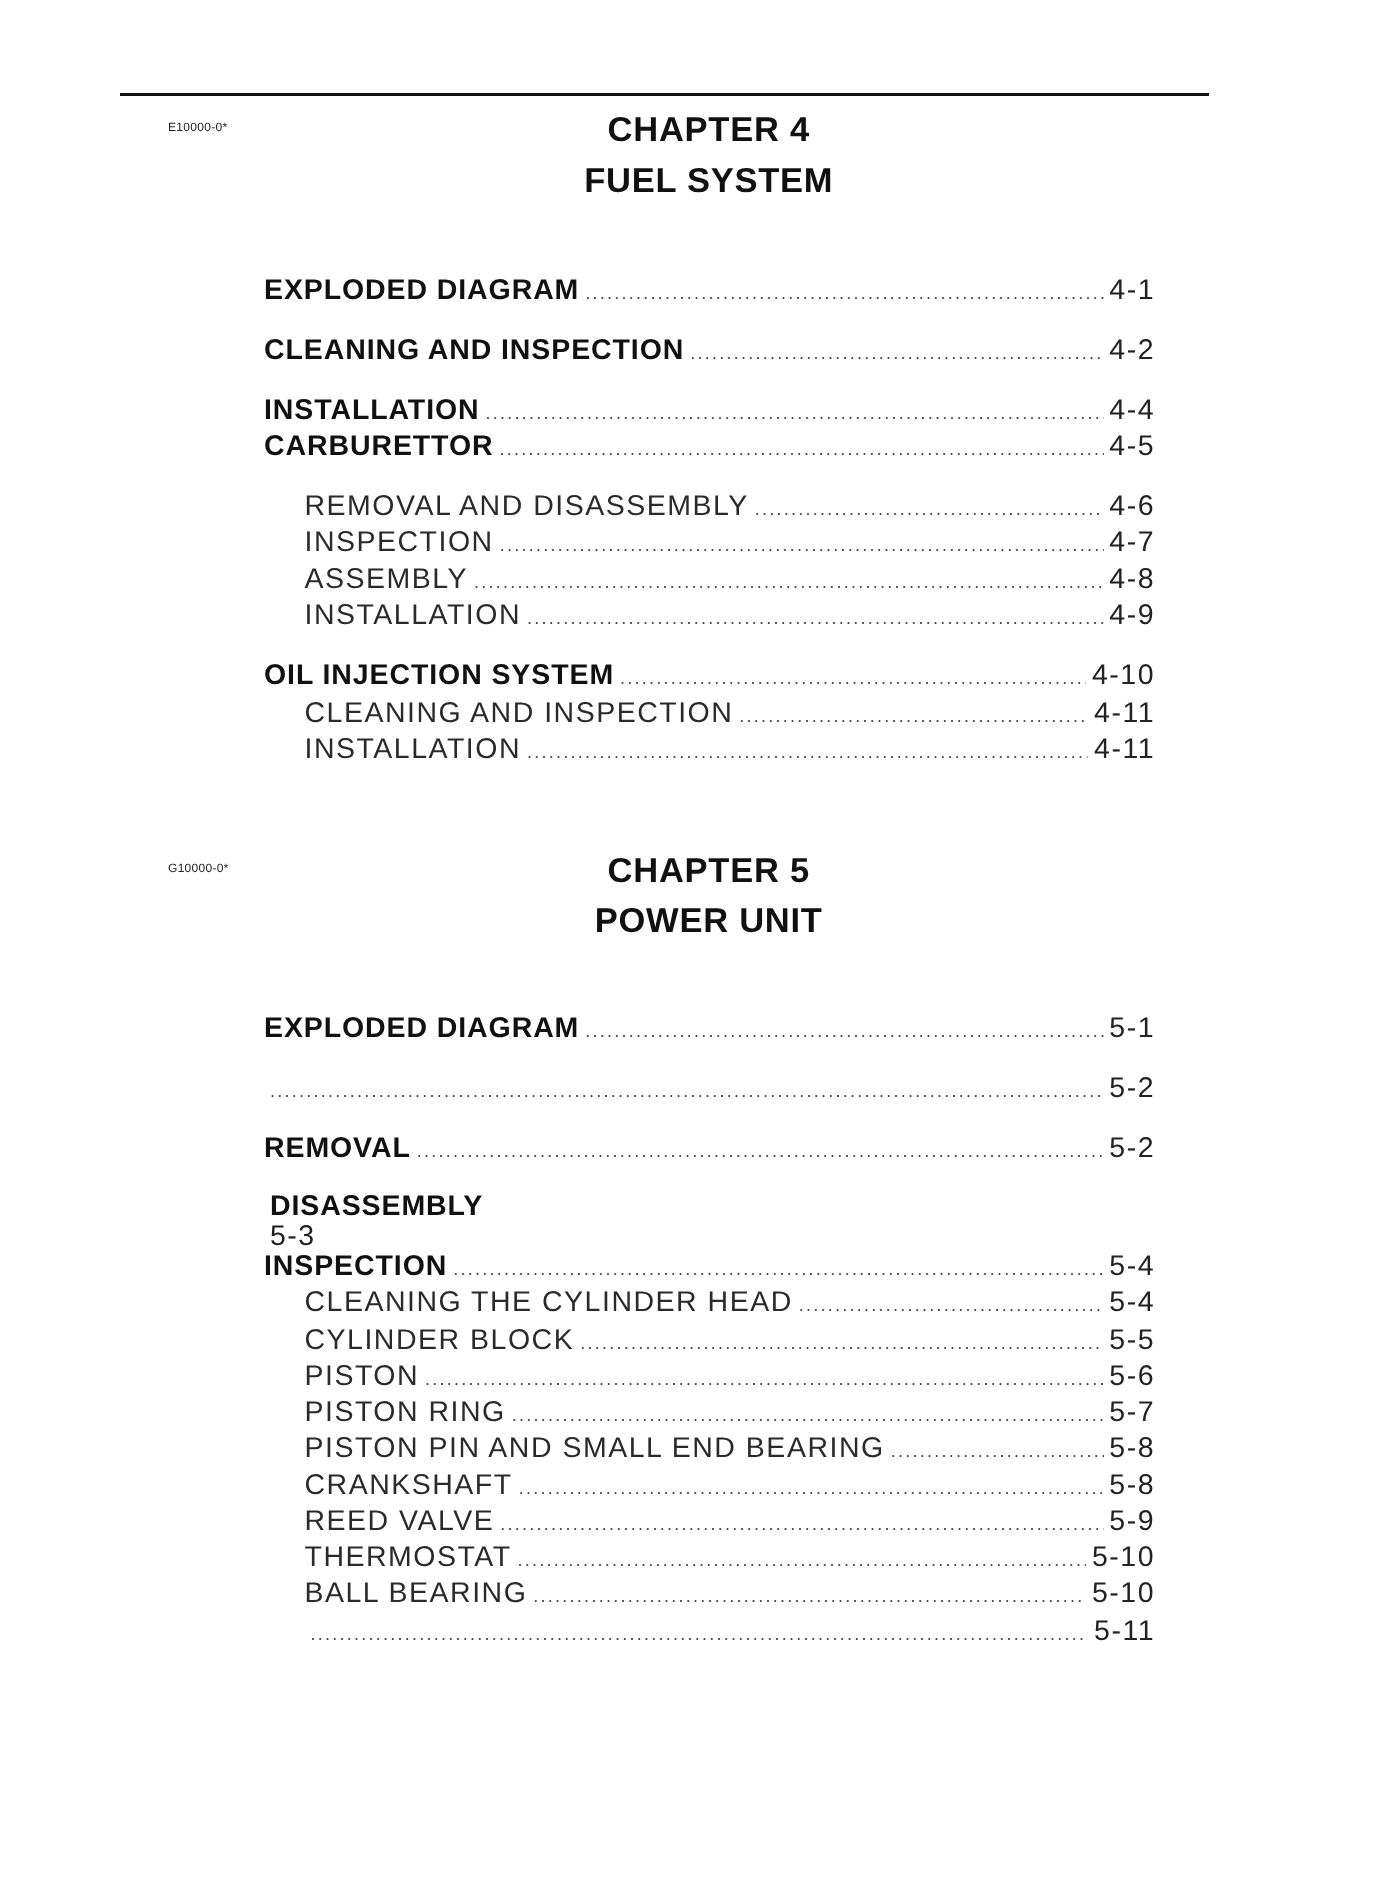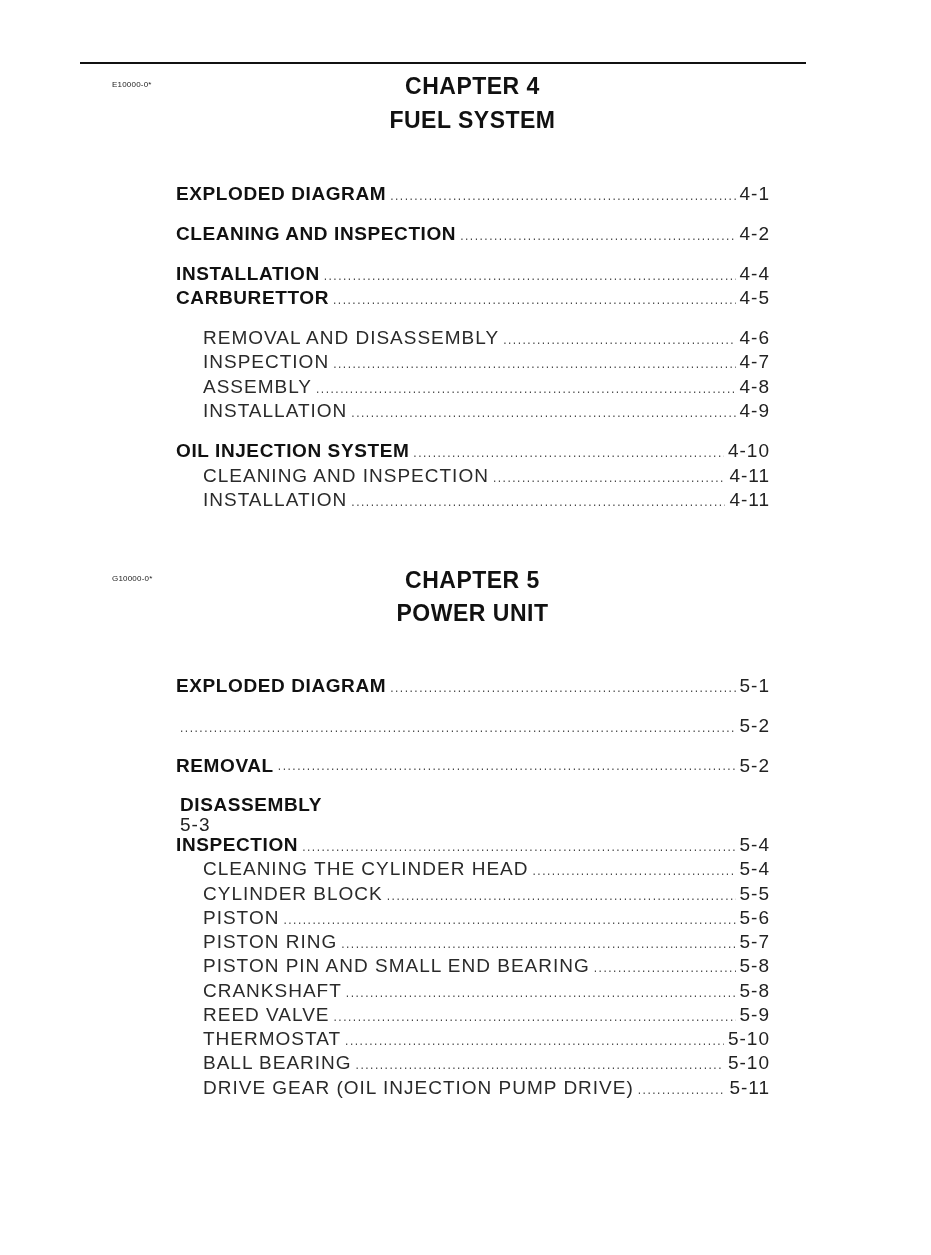--- a/index.html
+++ b/index.html
@@ -158,21 +158,21 @@
   <div class="toc" style="top:0;">
     <div class="entry main" style="top:676px;">
       <span class="label">EXPLODED DIAGRAM</span>
       <span class="dots"></span>
       <span class="page">5-1</span>
     </div>
     <div class="entry main" style="top:716px;">
       <span class="dots"></span>
       <span class="page">5-2</span>
     </div>
-    <div class="entry main" style="top:756px;align-items:flex-end;">
+    <div class="entry main" style="top:756px;">
       <span class="label">REMOVAL</span>
       <span class="dots"></span>
       <span class="page">5-2</span>
     </div>
     <div class="entry main" style="top:795px;flex-direction:column;">
       <span class="label">DISASSEMBLY</span>
       <span class="dots"></span>
       <span class="page">5-3</span>
     </div>
     <div class="entry main" style="top:835px;">
@@ -219,18 +219,17 @@
       <span class="label">THERMOSTAT</span>
       <span class="dots"></span>
       <span class="page">5-10</span>
     </div>
     <div class="entry sub" style="top:1053px;">
       <span class="label">BALL BEARING</span>
       <span class="dots"></span>
       <span class="page">5-10</span>
     </div>
     <div class="entry sub" style="top:1078px;">
-      <span class="label">DRIVE GEAR (OIL INJECTION PUMP DRIVE)</span>
       <span class="dots"></span>
       <span class="page">5-11</span>
     </div>
   </div>
 </div>
 
 </body></html>

